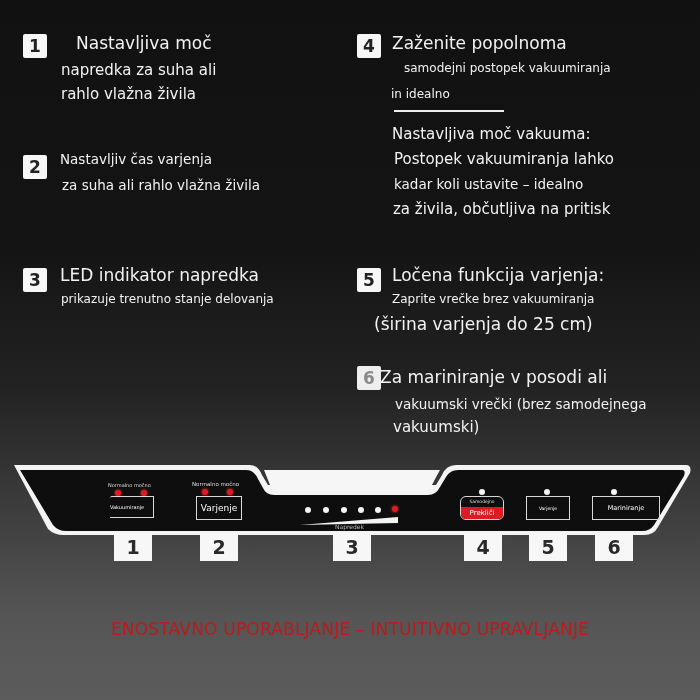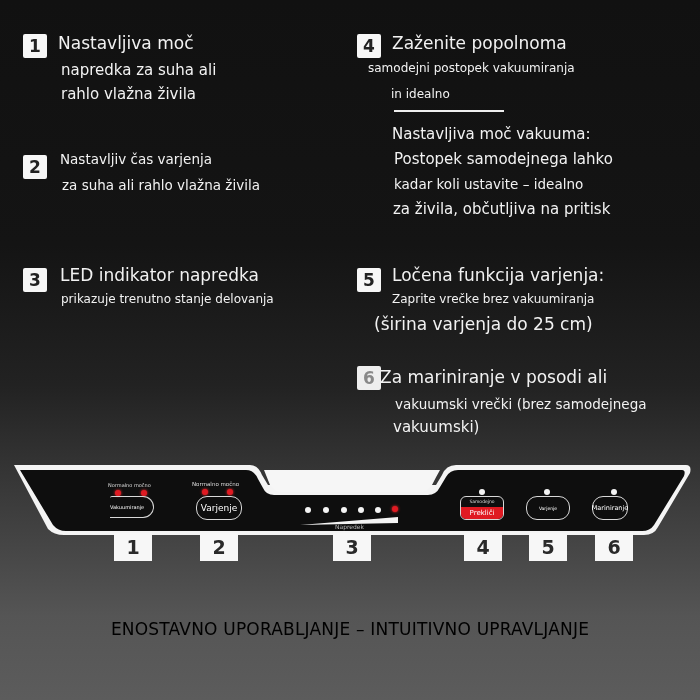--- a/index.html
+++ b/index.html
@@ -15,58 +15,58 @@
     display:flex; align-items:center; justify-content:center; border-radius:2px;
   }
   .t { position:absolute; white-space:nowrap; color:#f2f2f2; font-family:"DejaVu Sans", sans-serif; }
   .h { font-size:17px; }
   .s { font-size:13.5px;text-align:right; }
   .xs { font-size:12px; }
   .m { font-size:15px; }
   .underline { position:absolute; height:2px; background:#eee; }
   .panel-svg { position:absolute; left:0; top:455px; width:700px; height:100px; }
   .btn {
-    position:absolute; border:1.5px solid #d8d8d8; border-radius:11px; color:#fff;
+    position:absolute; border:1.5px solid #d8d8d8; border-radius:0; color:#fff;
     display:flex; align-items:center; justify-content:center; font-size:9px;
     font-family:"DejaVu Sans", sans-serif; box-sizing:border-box;
   }
   .tiny { font-size:5px; color:#ddd; position:absolute; white-space:nowrap; font-family:"DejaVu Sans", sans-serif; }
   .led { position:absolute; width:6px; height:6px; border-radius:50%; }
   .led.red { background:#e01a22; box-shadow:0 0 3px #ff3030; }
   .led.white { background:#f4f4f4; }
   .tab-box {
     position:absolute; width:38px; height:28px; background:#f7f7f7; color:#2a2a2a;
     font-family:"DejaVu Sans", sans-serif; font-weight:bold; font-size:19px;
     display:flex; align-items:center; justify-content:center;
   }
-  .footer { position:absolute; left:0; width:700px; top:619px; text-align:center; font-size:17px; color:#000000; font-family:"DejaVu Sans", sans-serif; letter-spacing:0.2px; }
+  .footer { position:absolute; left:0; width:700px; top:619px; text-align:center; font-size:17px; color:#b91c1c; font-family:"DejaVu Sans", sans-serif; letter-spacing:0.2px; }
 </style>
 </head>
 <body>
 
 <div class="num-box" style="left:23px;top:34px;">1</div>
-<div class="t h" style="left:58px;top:33px;">Nastavljiva moč</div>
+<div class="t h" style="left:76px;top:33px;">Nastavljiva moč</div>
 <div class="t m" style="left:61px;top:61px;">napredka za suha ali</div>
 <div class="t m" style="left:61px;top:85px;">rahlo vlažna živila</div>
 
 <div class="num-box" style="left:23px;top:155px;">2</div>
 <div class="t s" style="left:60px;top:151px;">Nastavljiv čas varjenja</div>
 <div class="t s" style="left:62px;top:177px;">za suha ali rahlo vlažna živila</div>
 
 <div class="num-box" style="left:23px;top:268px;">3</div>
 <div class="t h" style="left:60px;top:265px;">LED indikator napredka</div>
 <div class="t xs" style="left:61px;top:292px;">prikazuje trenutno stanje delovanja</div>
 
 <div class="num-box" style="left:357px;top:34px;">4</div>
 <div class="t h" style="left:392px;top:33px;">Zaženite popolnoma</div>
-<div class="t xs" style="left:368px;top:61px;">samodejni postopek vakuumiranja</div>
+<div class="t xs" style="left:404px;top:61px;">samodejni postopek vakuumiranja</div>
 <div class="t xs" style="left:391px;top:87px;">in idealno</div>
 <div class="underline" style="left:394px;top:110px;width:110px;"></div>
 <div class="t m" style="left:392px;top:125px;">Nastavljiva moč vakuuma:</div>
-<div class="t m" style="left:394px;top:150px;">Postopek samodejnega lahko</div>
+<div class="t m" style="left:394px;top:150px;">Postopek vakuumiranja lahko</div>
 <div class="t s" style="left:394px;top:176px;">kadar koli ustavite – idealno</div>
 <div class="t m" style="left:393px;top:200px;">za živila, občutljiva na pritisk</div>
 
 <div class="num-box" style="left:357px;top:268px;">5</div>
 <div class="t h" style="left:392px;top:265px;">Ločena funkcija varjenja:</div>
 <div class="t xs" style="left:392px;top:292px;">Zaprite vrečke brez vakuumiranja</div>
 <div class="t h" style="left:374px;top:314px;">(širina varjenja do 25 cm)</div>
 
 <div class="num-box" style="left:357px;top:366px;color:#888;background:#eee;">6</div>
 <div class="t h" style="left:380px;top:367px;">Za mariniranje v posodi ali</div>
@@ -111,21 +111,21 @@
   <div style="height:10px;font-size:4.5px;color:#ddd;text-align:center;line-height:10px;font-family:'DejaVu Sans',sans-serif;">Samodejno</div>
   <div style="height:12px;background:#e01a22;color:#fff;font-size:7px;text-align:center;line-height:12px;font-family:'DejaVu Sans',sans-serif;">Prekliči</div>
 </div>
 
 <div class="led white" style="left:544px;top:489px;"></div>
 <div class="btn" style="left:526px;top:496px;width:44px;height:24px;">
   <span style="font-size:4.5px;">Varjenje</span>
 </div>
 
 <div class="led white" style="left:611px;top:489px;"></div>
-<div class="btn" style="left:592px;top:496px;width:36px;height:24px;">
+<div class="btn" style="left:592px;top:496px;width:68px;height:24px;">
   <span style="font-size:6.5px;">Mariniranje</span>
 </div>
 
 <div class="tab-box" style="left:114px;top:533px;">1</div>
 <div class="tab-box" style="left:200px;top:533px;">2</div>
 <div class="tab-box" style="left:333px;top:533px;">3</div>
 <div class="tab-box" style="left:464px;top:533px;">4</div>
 <div class="tab-box" style="left:529px;top:533px;">5</div>
 <div class="tab-box" style="left:595px;top:533px;">6</div>
 

